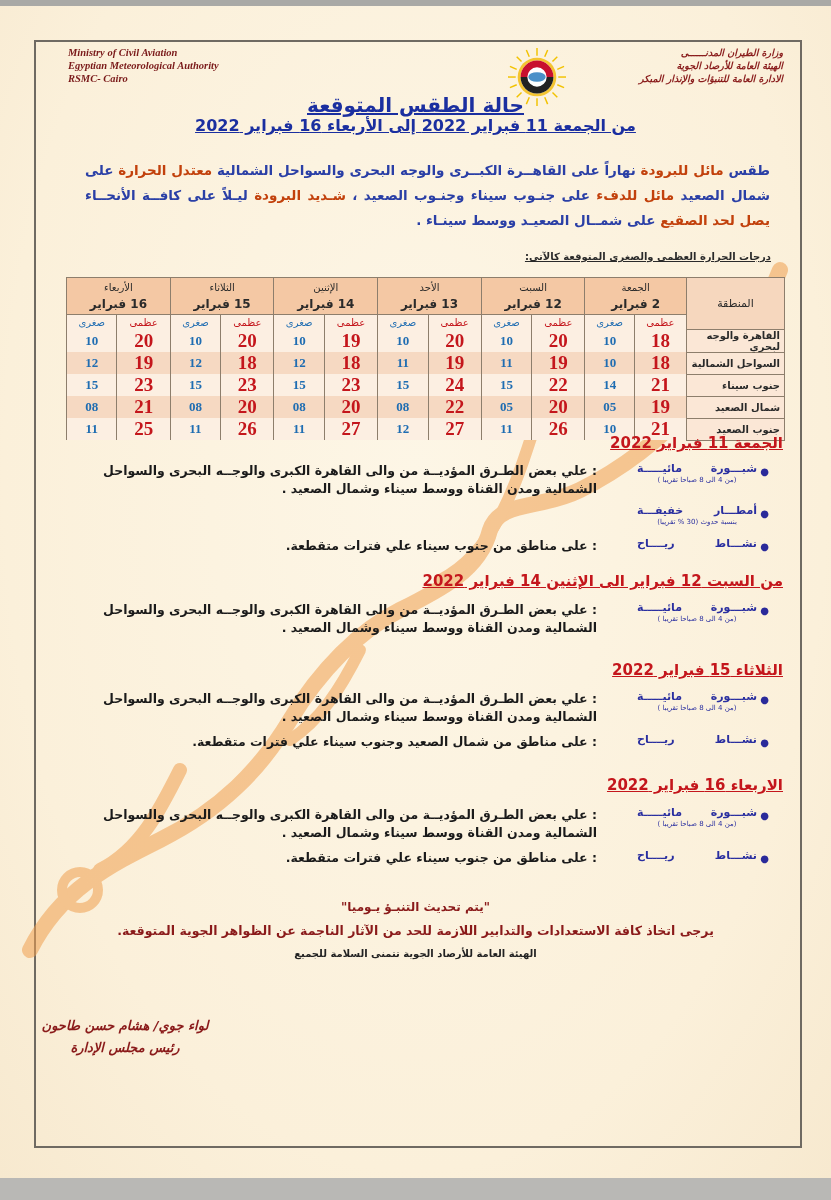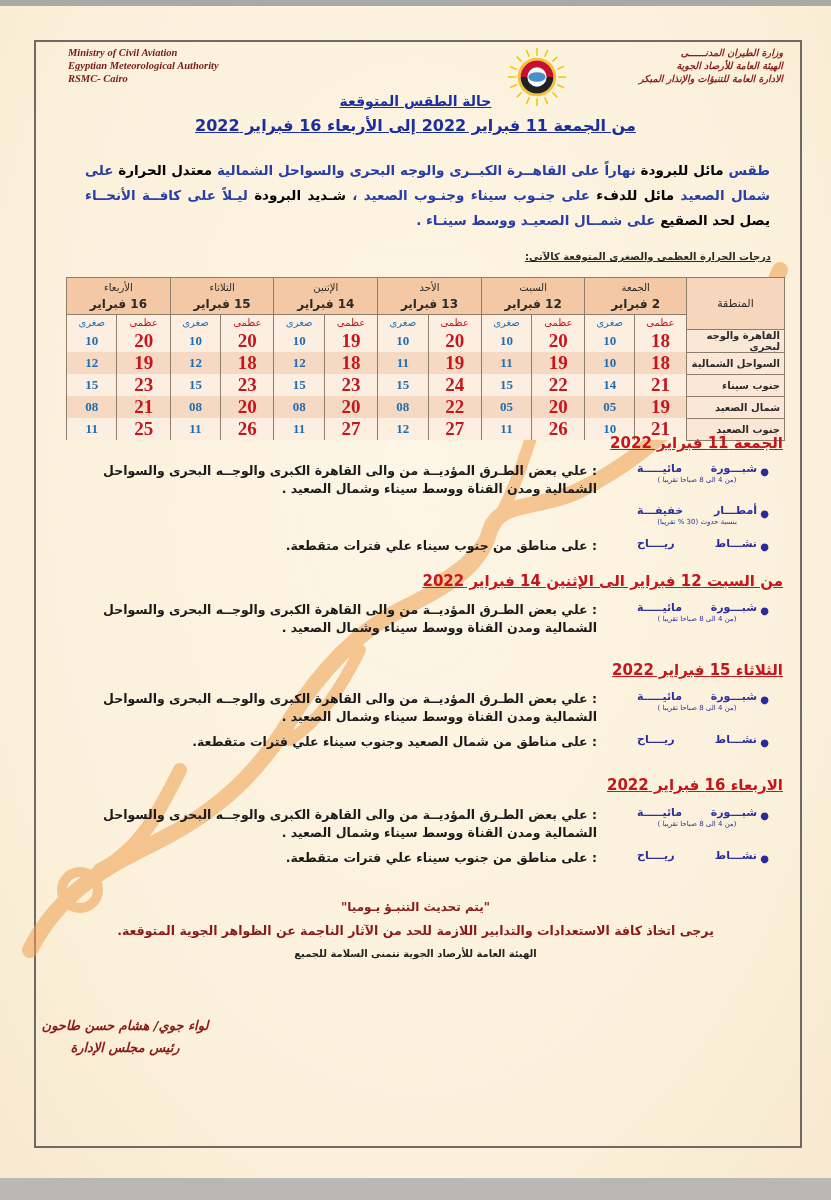--- a/index.html
+++ b/index.html
@@ -29,34 +29,34 @@
     font-size:10.5px; color:#7a1a1a; line-height:13px; text-align:left;
   }
   .hdr-ar {
     position:absolute; right:48px; top:46px; width:200px;
     font-family:"DejaVu Sans", sans-serif; font-style:italic; font-weight:bold;
     font-size:9.5px; color:#8a1d1d; line-height:13px; text-align:right; direction:rtl;
   }
   .logo { position:absolute; left:508px; top:43px; width:58px; height:70px; }
   .title1 {
     position:absolute; left:0; width:831px; top:93px; text-align:center;
-    font-weight:bold; color:#1b2fa0; font-size:14px; direction:rtl;
+    font-weight:bold; color:#1b2fa0; font-size:20px; direction:rtl;
     text-decoration:underline;
   }
   .title2 {
     position:absolute; left:0; width:831px; top:116px; text-align:center;
     font-weight:bold; color:#1b2fa0; font-size:16px; direction:rtl;
     text-decoration:underline;
   }
   .intro {
     position:absolute; left:85px; width:685px; top:158px;
     direction:rtl; text-align:justify; font-weight:bold; font-size:13.5px;
     line-height:25px; color:#2a3fa6;
   }
-  .intro .red { color:#000000; }
+  .intro .red { color:#c2410c; }
   .temps-label {
     position:absolute; right:60px; top:251px; direction:rtl;
     font-size:10px; font-weight:bold; color:#2a2a2a; text-decoration:underline;
   }
   table.temps {
     position:absolute; left:66px; top:277px; width:719px;
     border-collapse:collapse; direction:rtl; font-size:12px;
   }
   table.temps td, table.temps th {
     border:1px solid #8d7e6c; text-align:center; padding:0;

